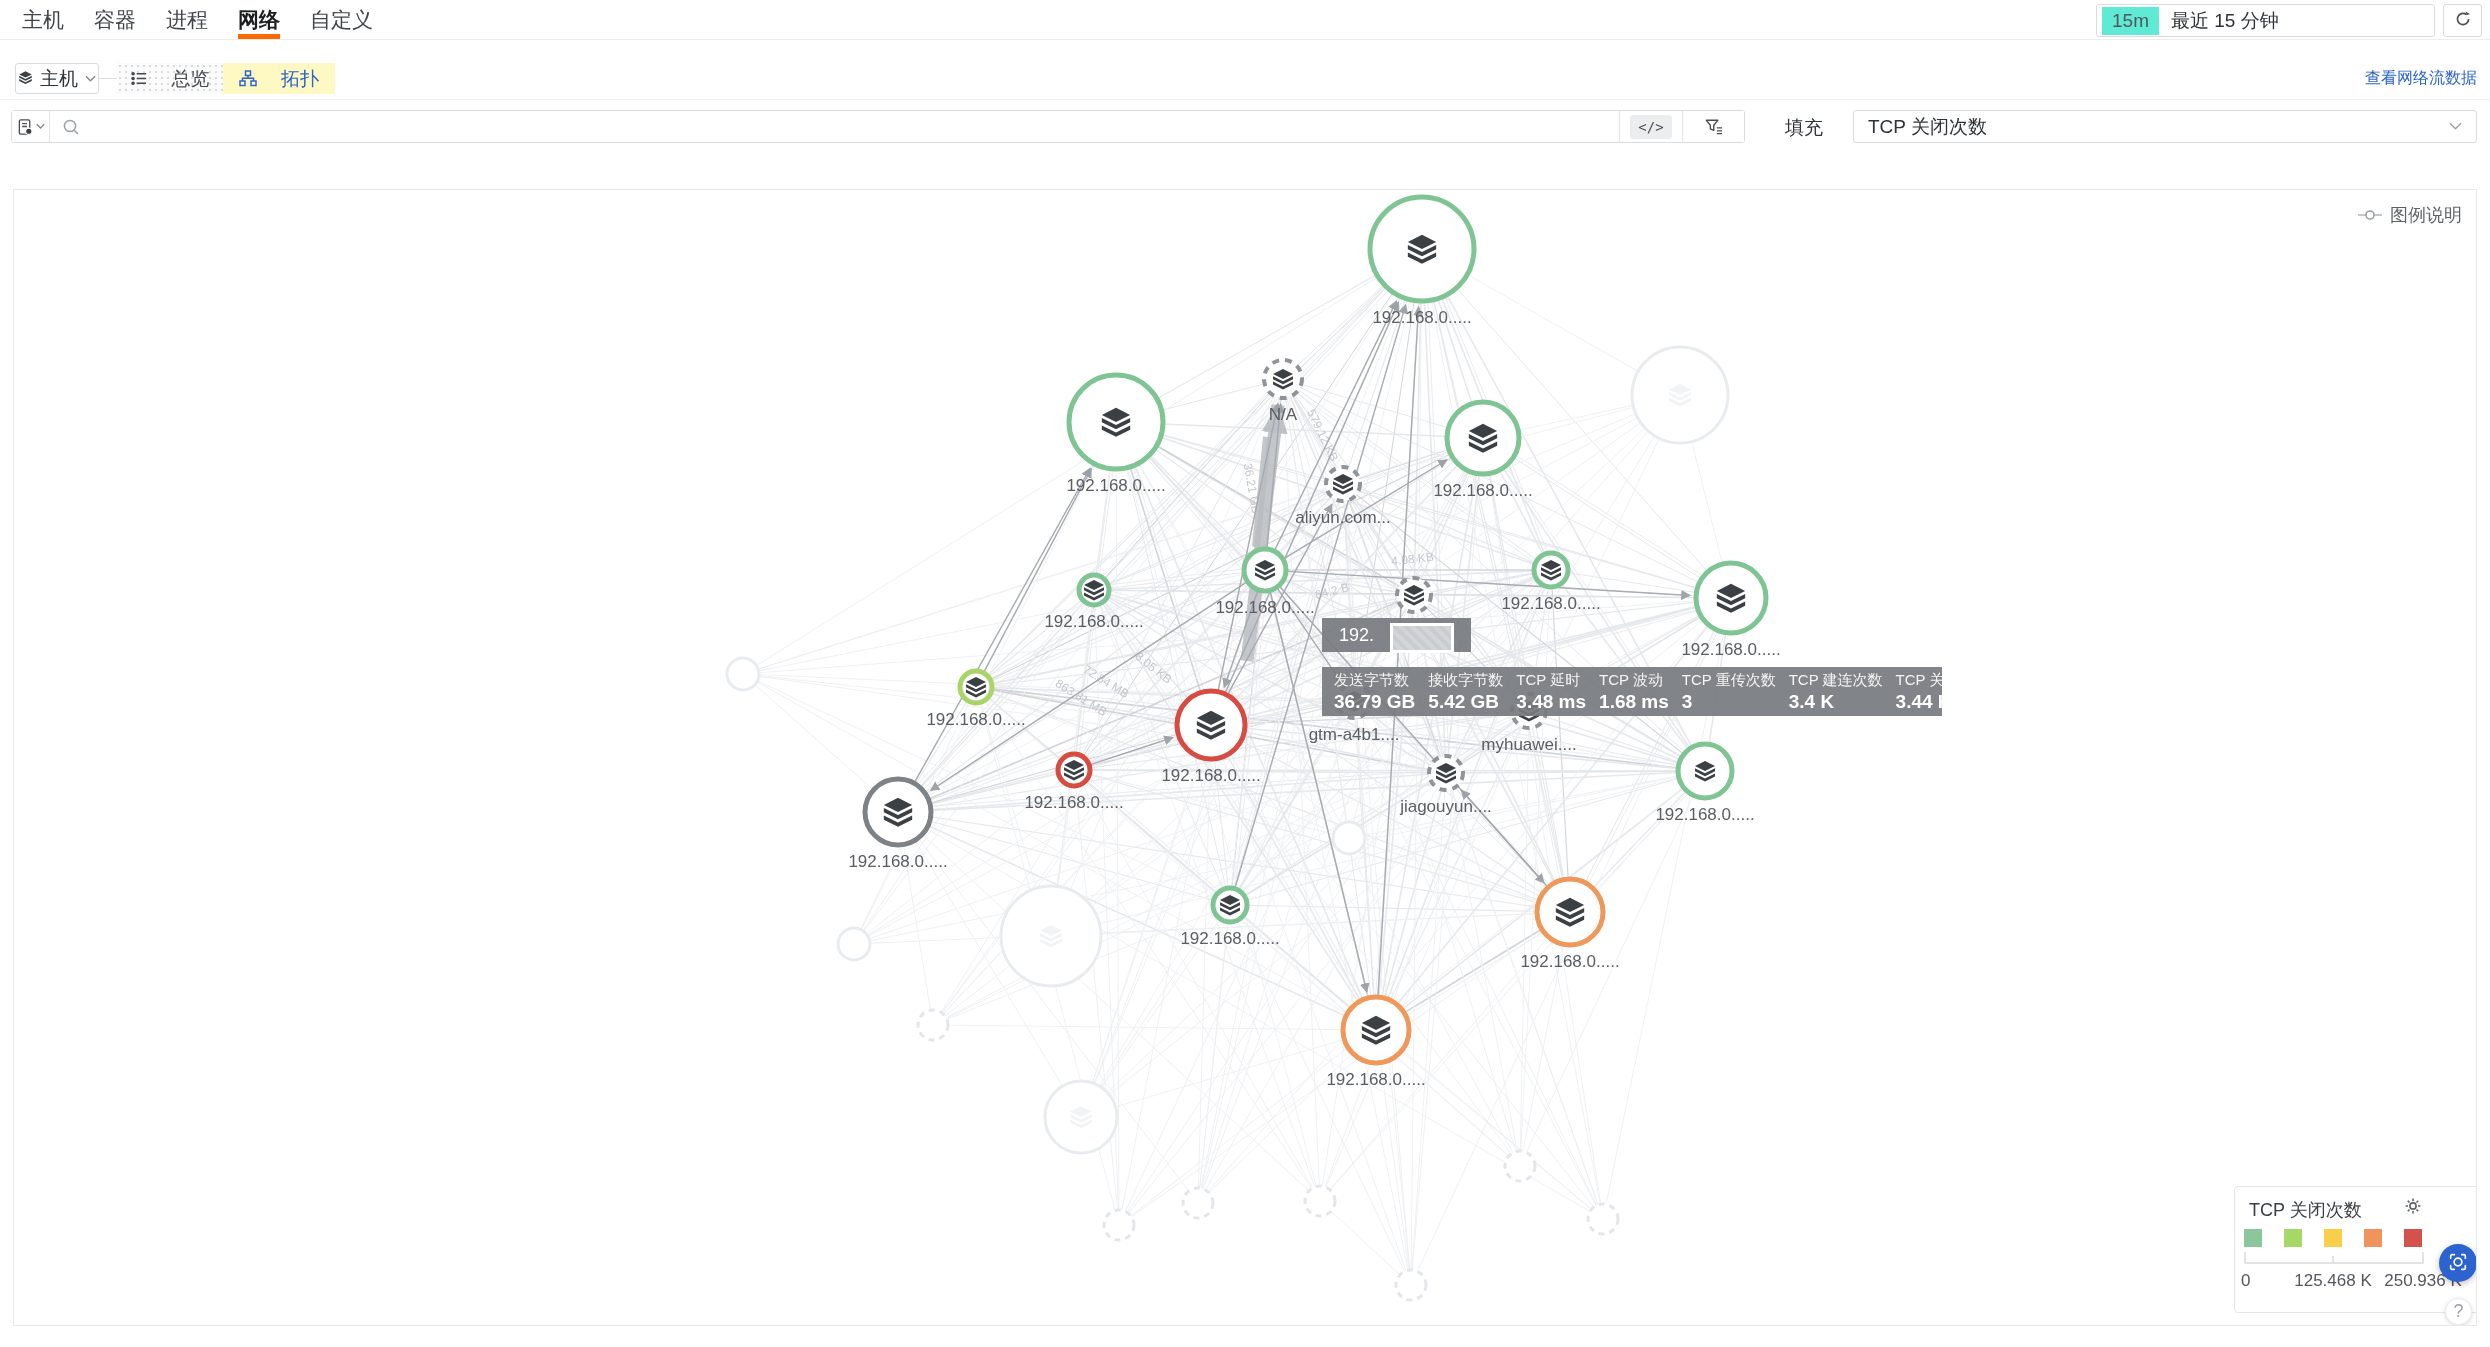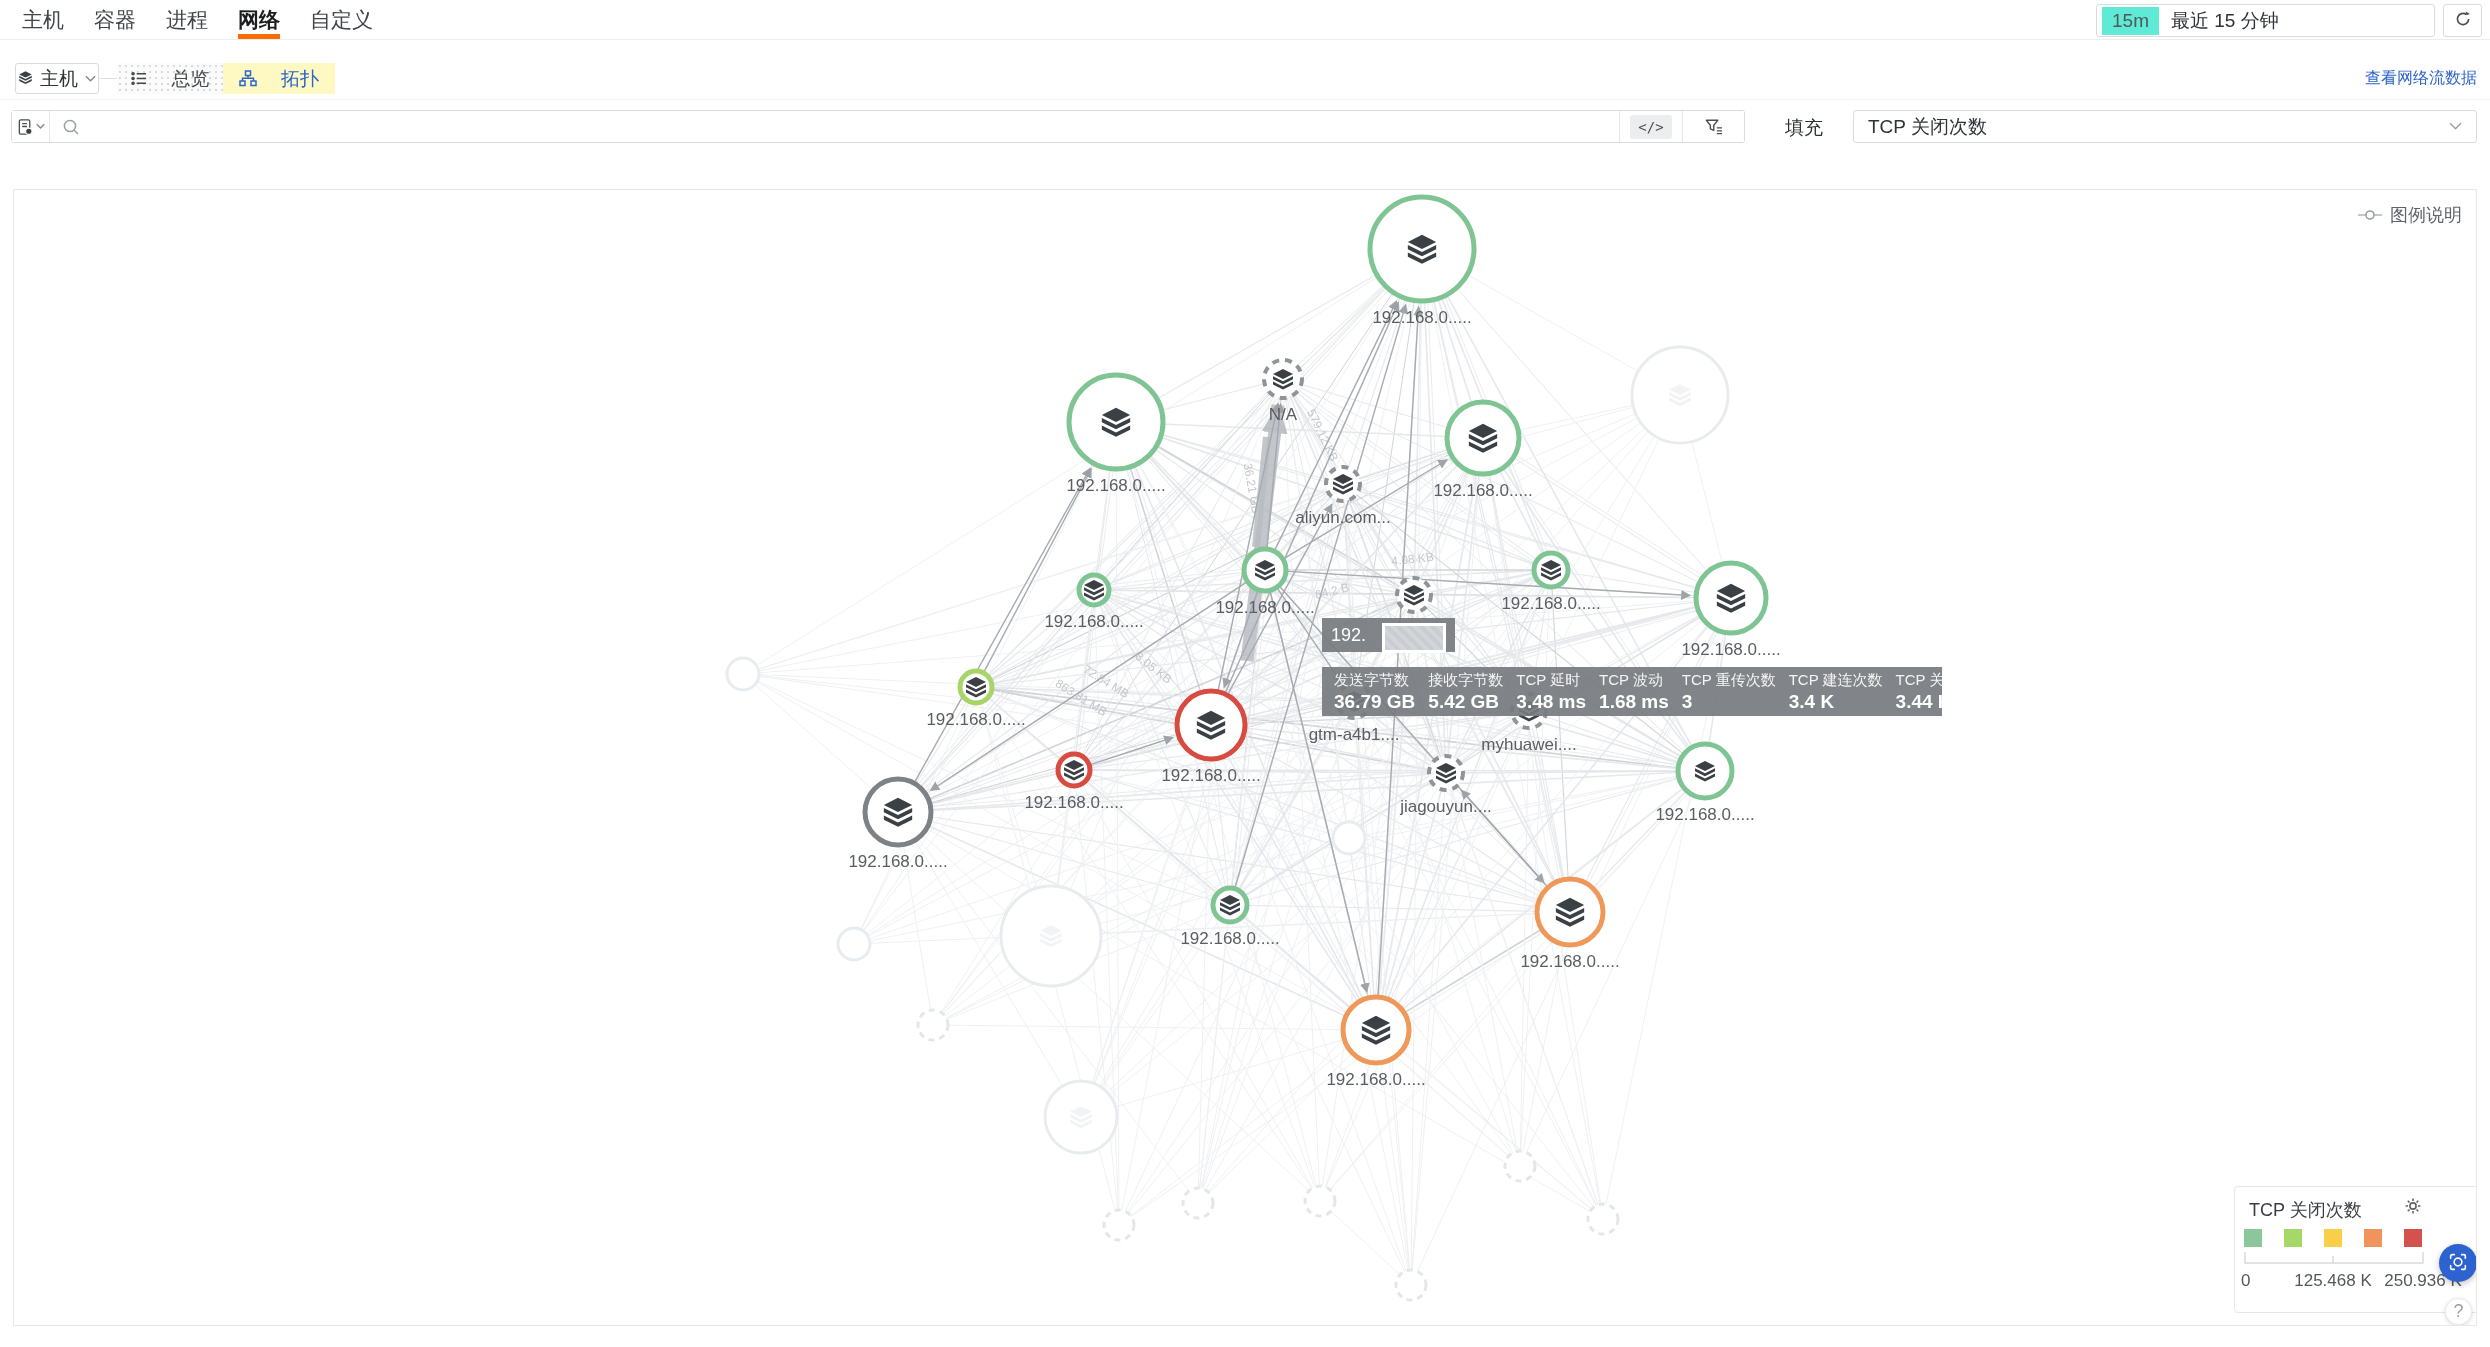--- a/index.html
+++ b/index.html
@@ -42,21 +42,21 @@
 
   .summary { position:absolute; left:13px; top:155px; font-size:17px; color:#5b5f63;margin-top:45px; }
 
   
   .canvas { position:absolute; left:13px; top:189px; width:2464px; height:1137px; border:1px solid #e8e8e8; background:#fff; overflow:hidden; }
   .graph-svg { position:absolute; left:0; top:0; }
   .legend-toggle { position:absolute; right:14px; top:13px; display:flex; align-items:center; gap:8px; font-size:18px; color:#5f6368; cursor:pointer; }
 
   
   .tooltip { position:absolute; left:1308px; top:428px; pointer-events:none; }
-  .tt-title { display:inline-flex; align-items:center; gap:16px; height:34px; background:rgba(118,122,126,.92); padding:0 9px; color:#fff; font-size:18px; }
+  .tt-title { display:inline-flex; align-items:center; gap:16px; height:34px; background:rgba(118,122,126,.92); padding:0 17px; color:#fff; font-size:18px; }
   .tt-redacted { width:64px; height:30px; background:repeating-linear-gradient(45deg,#c9ccd0 0 4px,#d3d6d9 4px 8px); border:3px solid #fff; margin-top:6px; }
   .tt-stats { margin-top:15px; width:620px; height:49px; background:rgba(118,122,126,.92); display:flex; align-items:center; gap:13px; padding:0 12px; }
   .tt-col { white-space:nowrap; }
   .tt-label { font-size:15px; color:rgba(255,255,255,.92); }
   .tt-value { font-size:19px; font-weight:bold; color:#fff; margin-top:1px; }
 
   
   .legend-panel { position:absolute; left:2220px; top:996px; width:245px; height:127px; background:#fff; border:1px solid #e4e6e8; border-radius:4px; }
   .lp-title { position:absolute; left:14px; top:11px; font-size:18px; color:#3a3e42; }
   .lp-gear { position:absolute; left:168px; top:9px; cursor:pointer; }

